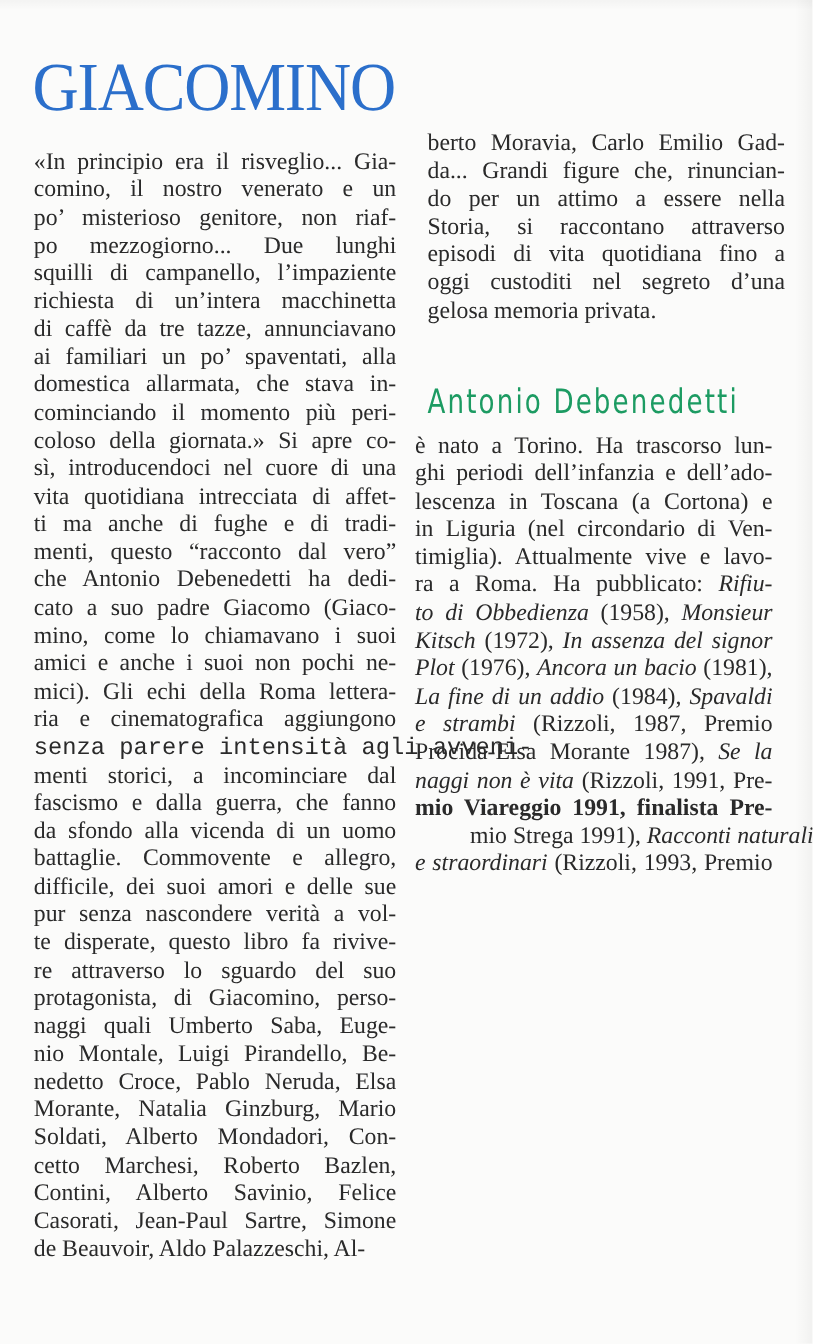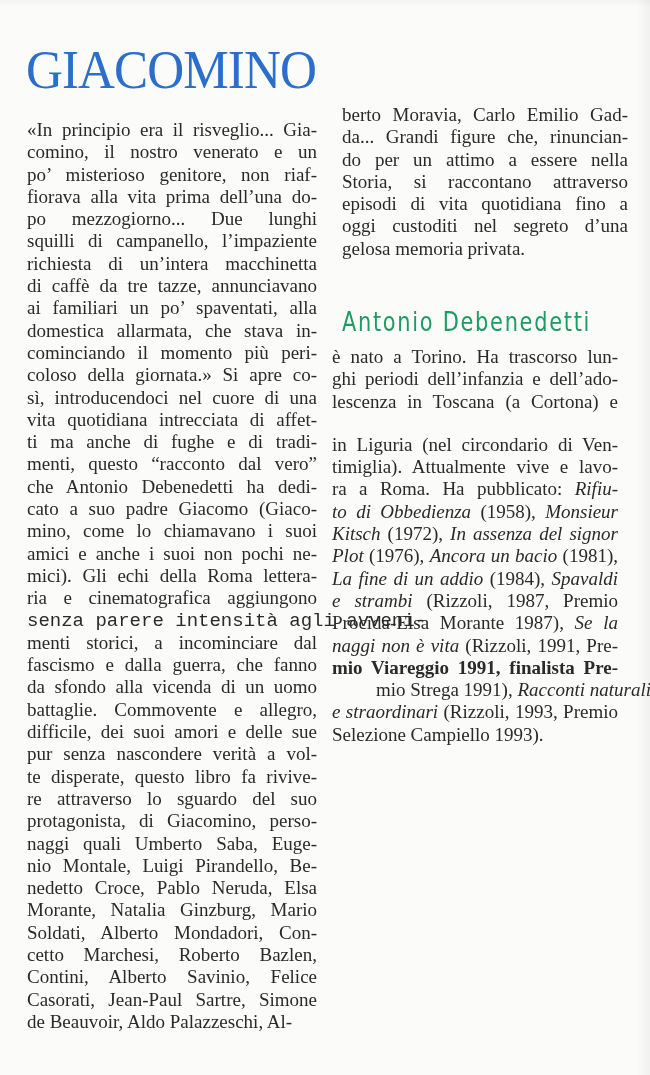--- a/index.html
+++ b/index.html
@@ -49,21 +49,20 @@
 
 <div class="top-edge"></div>
 <div class="page-shadow"></div>
 
 <h1 id="title">GIACOMINO</h1>
 
 <div id="col-left" class="col">
     <span class="ln" style="word-spacing: 0px;">«In principio era il risveglio... Gia-</span>
     <span class="ln" style="word-spacing: 0px;">comino, il nostro venerato e un</span>
     <span class="ln" style="word-spacing: 0px;">po’ misterioso genitore, non riaf-</span>
-    <span class="ln" style="word-spacing: 0px;">fiorava alla vita prima dell’una do-</span>
     <span class="ln" style="word-spacing: 0px;">po mezzogiorno... Due lunghi</span>
     <span class="ln" style="word-spacing: 0px;">squilli di campanello, l’impaziente</span>
     <span class="ln" style="word-spacing: 0px;">richiesta di un’intera macchinetta</span>
     <span class="ln" style="word-spacing: 0px;">di caffè da tre tazze, annunciavano</span>
     <span class="ln" style="word-spacing: 0px;">ai familiari un po’ spaventati, alla</span>
     <span class="ln" style="word-spacing: 0px;">domestica allarmata, che stava in-</span>
     <span class="ln" style="word-spacing: 0px;">cominciando il momento più peri-</span>
     <span class="ln" style="word-spacing: 0px;">coloso della giornata.» Si apre co-</span>
     <span class="ln" style="word-spacing: 0px;">sì, introducendoci nel cuore di una</span>
     <span class="ln" style="word-spacing: 0px;">vita quotidiana intrecciata di affet-</span>
@@ -103,27 +102,26 @@
     <span class="ln" style="word-spacing: 0px;">episodi di vita quotidiana fino a</span>
     <span class="ln" style="word-spacing: 0px;">oggi custoditi nel segreto d’una</span>
     <span class="ln last">gelosa memoria privata.</span>
   </div>
 
 <h2 id="author-heading">Antonio Debenedetti</h2>
 <div id="col-right-bio" class="col">
     <span class="ln" style="word-spacing: 0px;"><span>è nato a Torino. Ha trascorso lun-</span></span>
     <span class="ln" style="word-spacing: 0px;"><span>ghi periodi dell’infanzia e dell’ado-</span></span>
     <span class="ln" style="word-spacing: 0px;"><span>lescenza in Toscana (a Cortona) e</span></span>
-    <span class="ln" style="word-spacing: 0px; margin-top: 21px;"><span>in Liguria (nel circondario di Ven-</span></span>
+    <span class="ln" style="word-spacing: 0px;"><span>in Liguria (nel circondario di Ven-</span></span>
     <span class="ln" style="word-spacing: 0px;"><span>timiglia). Attualmente vive e lavo-</span></span>
     <span class="ln" style="word-spacing: 0px;"><span>ra a Roma. Ha pubblicato: </span><i>Rifiu-</i></span>
     <span class="ln" style="word-spacing: 0px;"><i>to di Obbedienza</i><span> (1958), </span><i>Monsieur</i></span>
     <span class="ln" style="word-spacing: 0px;"><i>Kitsch</i><span> (1972), </span><i>In assenza del signor</i></span>
     <span class="ln" style="word-spacing: 0px;"><i>Plot</i><span> (1976), </span><i>Ancora un bacio</i><span> (1981),</span></span>
     <span class="ln" style="word-spacing: 0px;"><i>La fine di un addio</i><span> (1984), </span><i>Spavaldi</i></span>
     <span class="ln" style="word-spacing: 0px;"><i>e strambi</i><span> (Rizzoli, 1987, Premio</span></span>
     <span class="ln" style="word-spacing: 0px;"><span>Procida-Elsa Morante 1987), </span><i>Se la</i></span>
     <span class="ln" style="word-spacing: 0px;"><i>naggi non è vita</i><span> (Rizzoli, 1991, Pre-</span></span>
     <span class="ln" style="word-spacing: 0px; font-weight: bold;"><span>mio Viareggio 1991, finalista Pre-</span></span>
     <span class="ln" style="word-spacing: 0px; margin-left: 44px;"><span>mio Strega 1991), </span><i>Racconti naturali</i></span>
     <span class="ln" style="word-spacing: 0px;"><i>e straordinari</i><span> (Rizzoli, 1993, Premio</span></span>
-    <span class="ln last"><span>Selezione Campiello 1993).</span></span>
   </div>
 
 </body></html>

